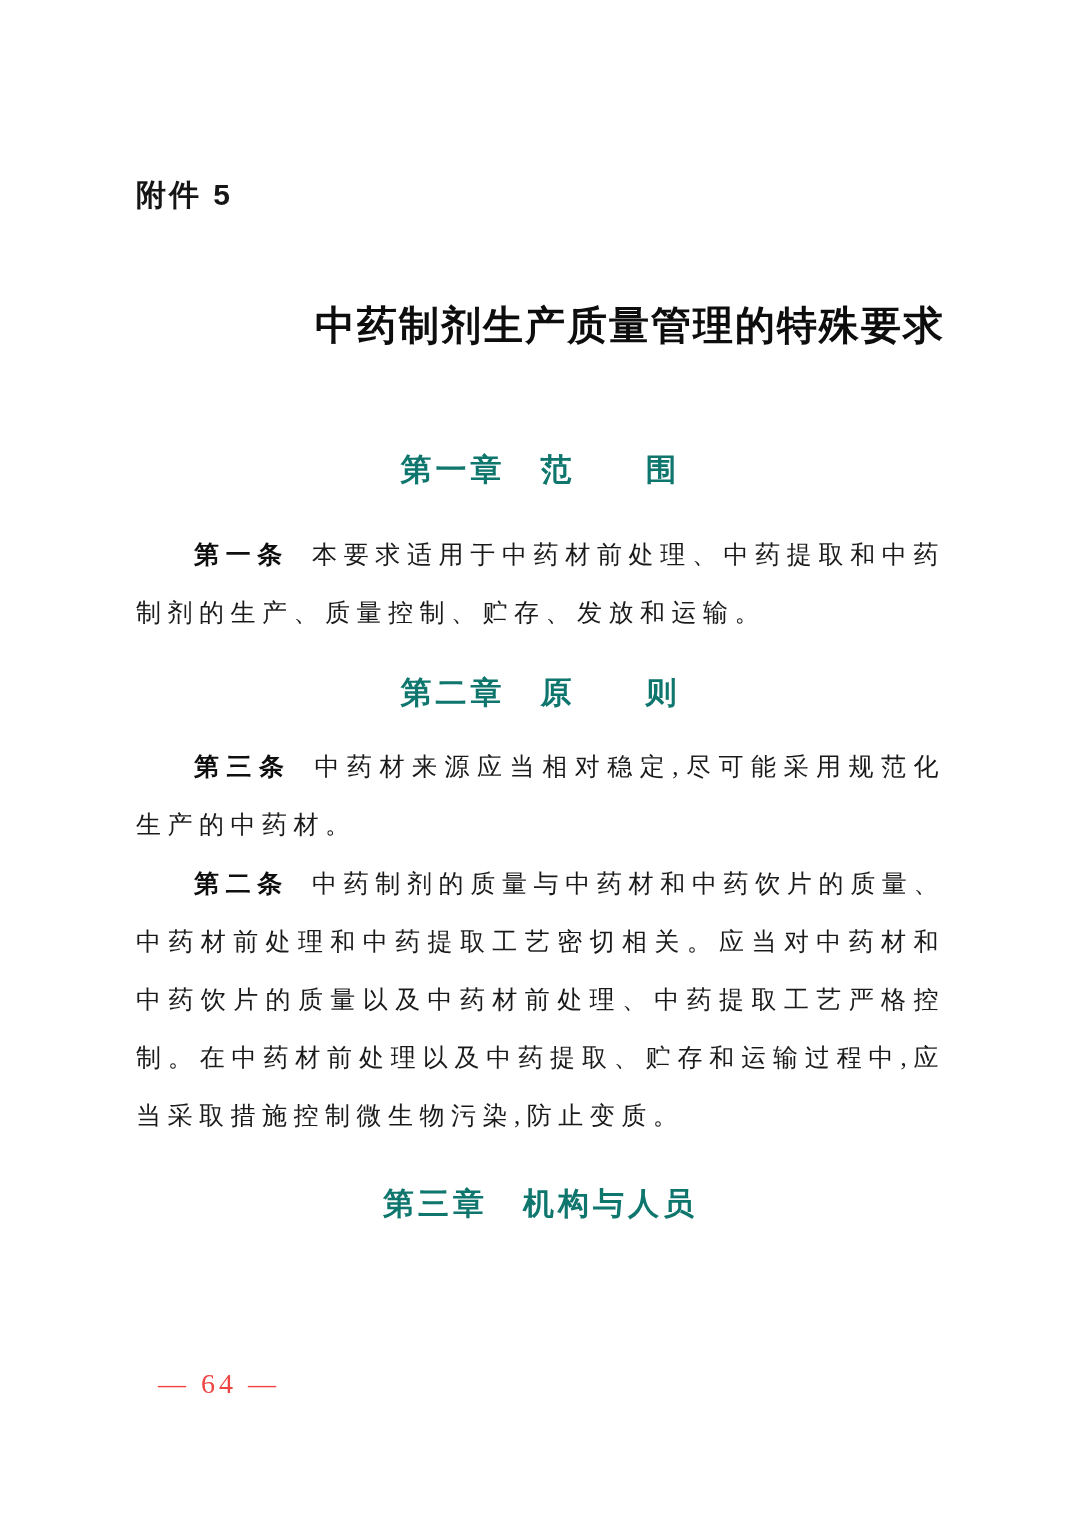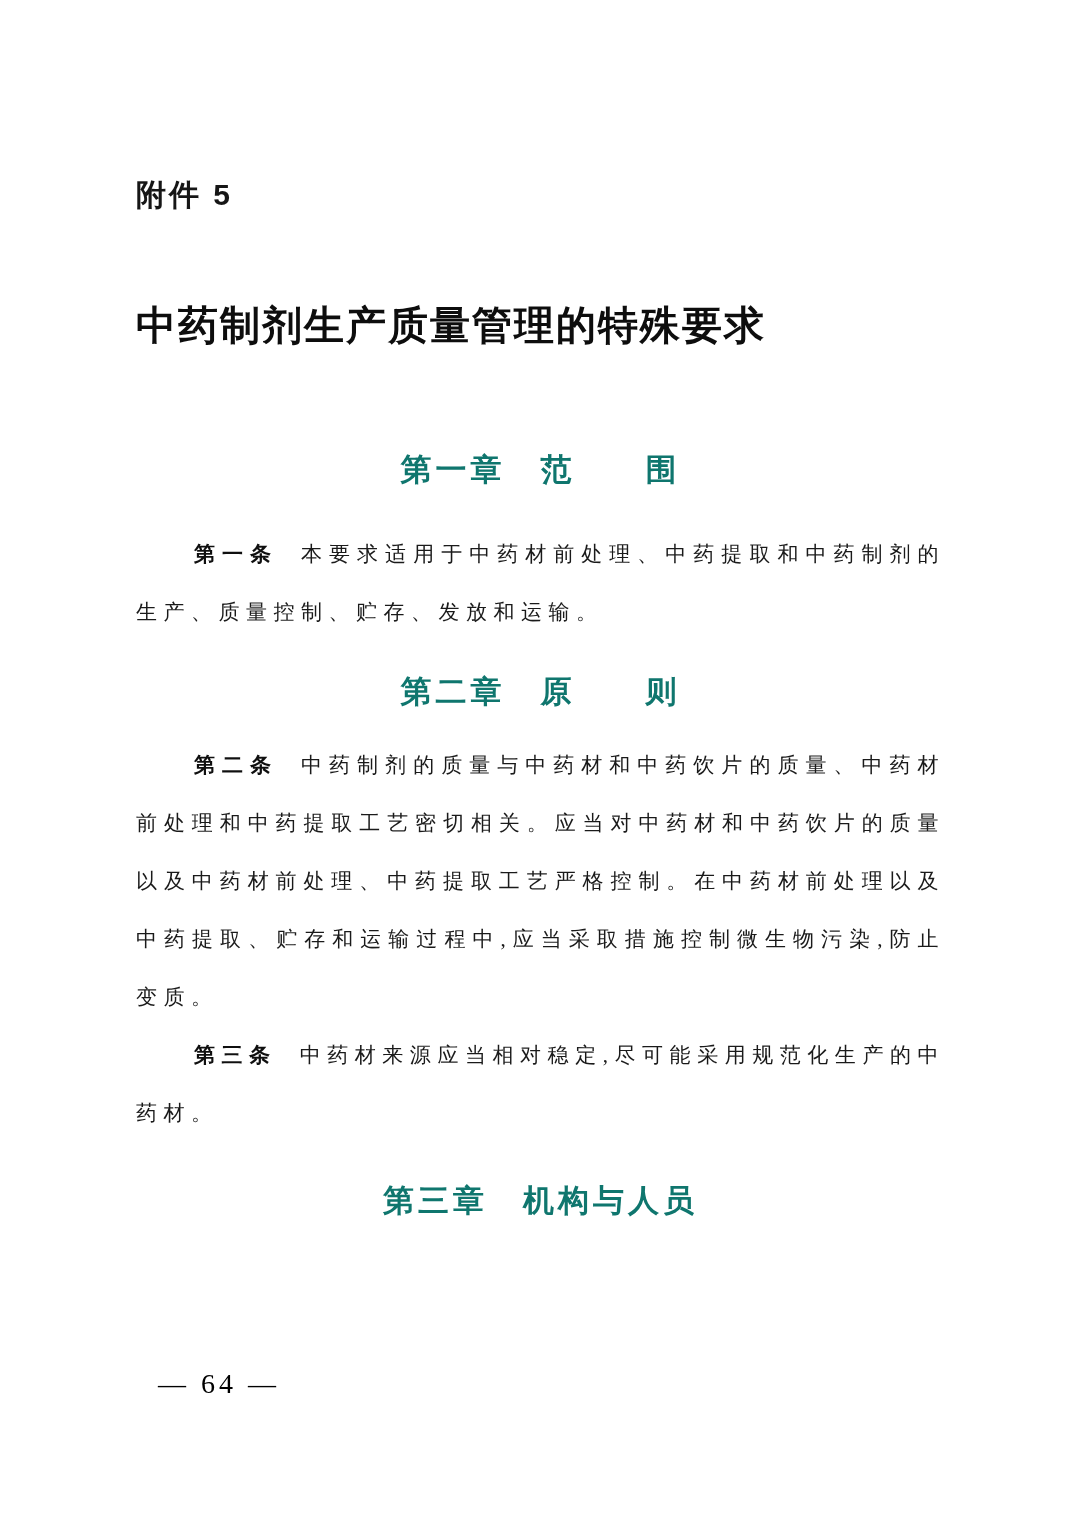--- a/index.html
+++ b/index.html
@@ -20,82 +20,82 @@
   }
   .attachment-label {
     font-family: "Liberation Sans", sans-serif;
     font-weight: bold;
     font-size: 30px;
     letter-spacing: 3px;
     color: #161616;
   }
   .doc-title {
     margin-top: 82px;
-    text-align: left;
+    text-align: right;
     font-family: "DejaVu Serif", serif;
     font-weight: bold;
     font-size: 40px;
     letter-spacing: 2px;
     color: #0d0d0d;
     white-space: nowrap;
   }
   .chapter {
     text-align: center;
     font-family: "Liberation Sans", sans-serif;
     font-weight: bold;
     font-size: 31px;
     letter-spacing: 4px;
     color: #0f766e;
     white-space: pre;
   }
   .chapter-1 { margin-top: 96px; margin-bottom: 34px; }
   .chapter-2 { margin-top: 30px; margin-bottom: 23px; }
   .chapter-3 { margin-top: 38px; margin-bottom: 28px; }
   .body-para {
-    font-size: 21px;
+    font-size: 25px;
     line-height: 58px;
     letter-spacing: 6.5px;
     text-align: justify;
     text-indent: 58px;
     color: #1a1a1a;
   }
   .article-label {
     font-family: "Liberation Sans", sans-serif;
     font-weight: bold;
     color: #0f0f0f;
     margin-right: 23px;
   }
   .page-number {
     position: absolute;
     left: 158px;
     top: 1368px;
     font-family: "Liberation Serif", serif;
     font-size: 28px;
     letter-spacing: 4px;
-    color: #000000;
+    color: #ef4444;
     white-space: pre;
   }
 </style>
 </head>
 <body>
 
 <div class="page">
 
   <div class="attachment-label">附件 5</div>
 
   <h1 class="doc-title">中药制剂生产质量管理的特殊要求</h1>
 
   <h2 class="chapter chapter-1">第一章　范　　围</h2>
 
   <p class="body-para"><span class="article-label">第一条</span><span class="article-text">本要求适用于中药材前处理、中药提取和中药制剂的生产、质量控制、贮存、发放和运输。</span></p>
 
   <h2 class="chapter chapter-2">第二章　原　　则</h2>
 
+  <p class="body-para"><span class="article-label">第三条</span><span class="article-text">中药材来源应当相对稳定,尽可能采用规范化生产的中药材。</span></p>
+
   <p class="body-para"><span class="article-label">第二条</span><span class="article-text">中药制剂的质量与中药材和中药饮片的质量、中药材前处理和中药提取工艺密切相关。应当对中药材和中药饮片的质量以及中药材前处理、中药提取工艺严格控制。在中药材前处理以及中药提取、贮存和运输过程中,应当采取措施控制微生物污染,防止变质。</span></p>
-
-  <p class="body-para"><span class="article-label">第三条</span><span class="article-text">中药材来源应当相对稳定,尽可能采用规范化生产的中药材。</span></p>
 
   <h2 class="chapter chapter-3">第三章　机构与人员</h2>
 
 
   <div class="page-number">— 64 —</div>
 
 </div>
 
 </body></html>

